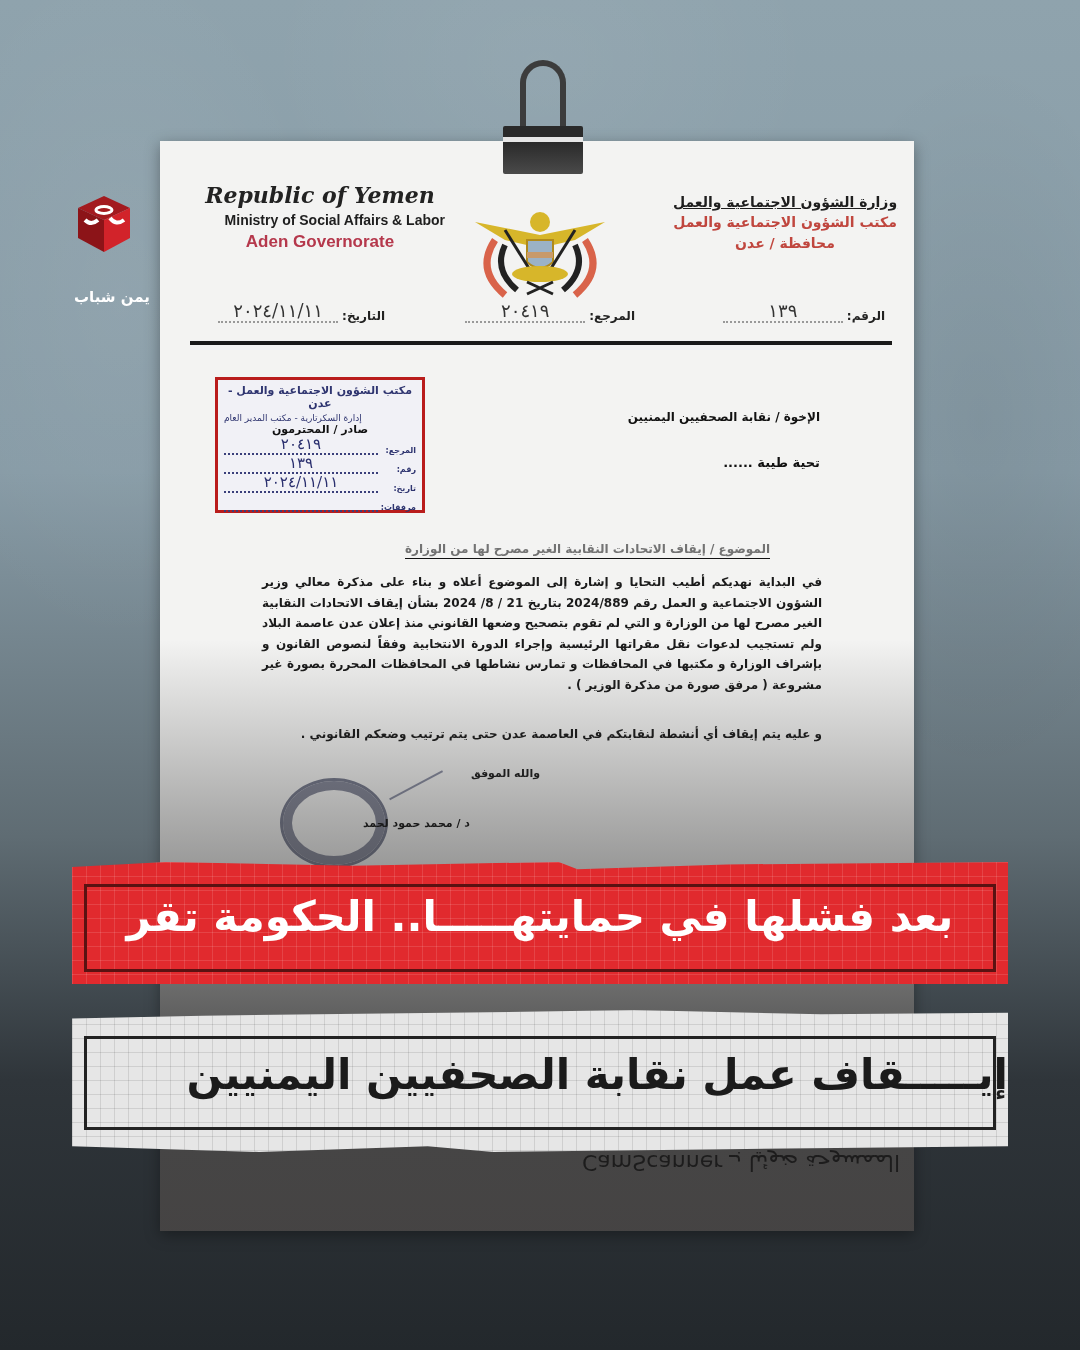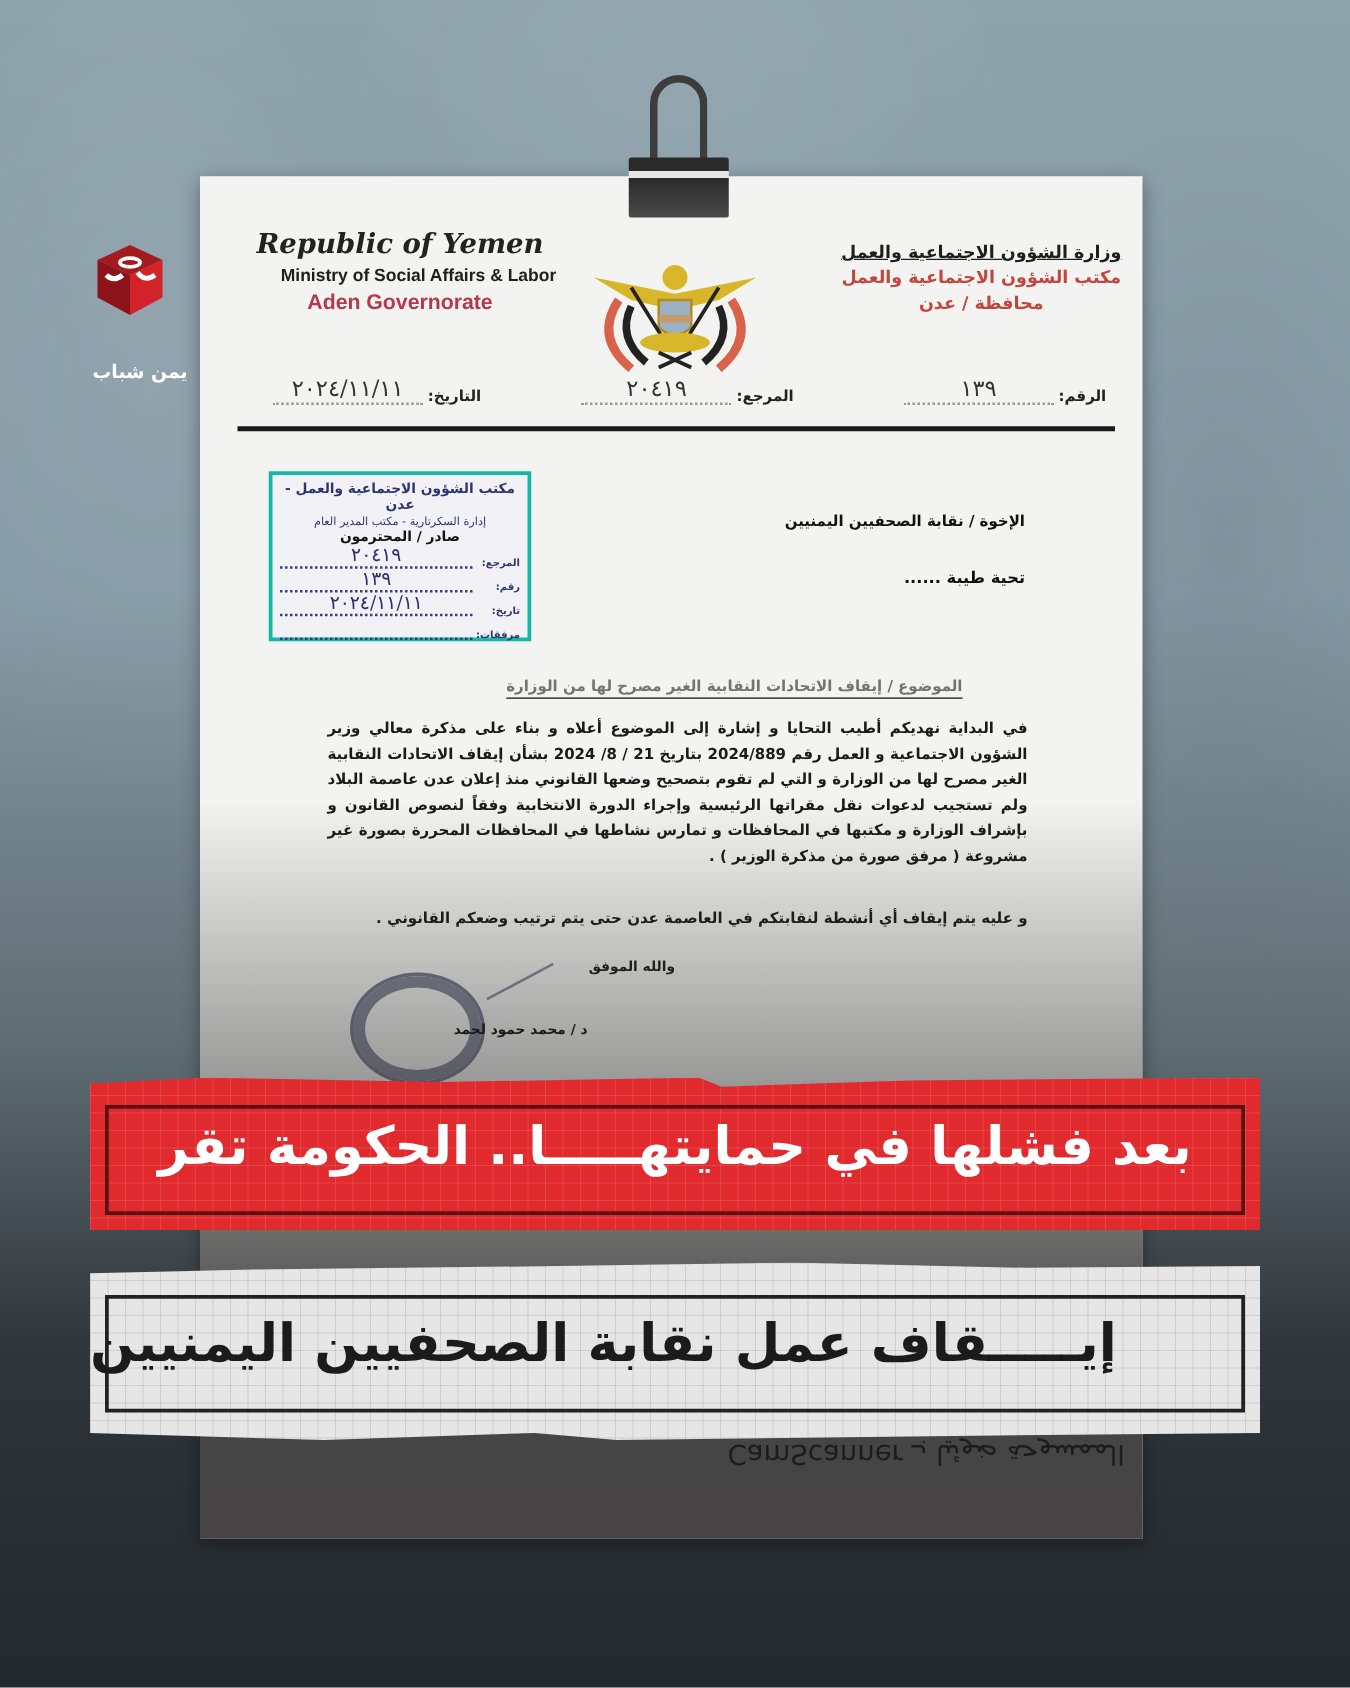--- a/index.html
+++ b/index.html
@@ -57,25 +57,25 @@
 
   .refs { position: absolute; left: 195px; top: 300px; width: 700px; height: 30px; }
   .ref { position: absolute; top: 0; direction: rtl; display: flex; align-items: flex-end; gap: 4px; }
   .ref .lbl { font-weight: bold; font-size: 12px; color: #222; }
   .ref .val { font-family: "DejaVu Serif", serif; font-size: 18px; color: #333; border-bottom: 2px dotted #999; padding: 0 8px; min-width: 120px; text-align: center; }
   .rule { position: absolute; left: 190px; top: 341px; width: 702px; height: 4px; background: #1a1a1a; }
 
   
   .stamp {
     position: absolute; left: 215px; top: 377px; width: 210px; height: 136px;
-    border: 3px solid #14b8a6; padding: 4px 6px; direction: rtl; color: #2f3570;
+    border: 3px solid #b91c1c; padding: 4px 6px; direction: rtl; color: #2f3570;
     background: rgba(240,240,250,0.5);
   }
   .stamp .s1 { font-weight: bold; font-size: 11px; text-align: center; }
-  .stamp .s2 { font-size: 9px; text-align: center; margin-top: 3px; }
+  .stamp .s2 { font-size: 9px; text-align: left; margin-top: 3px; }
   .stamp .s3 { font-weight: bold; font-size: 11px; color: #111; text-align: center; }
   .stamp .row { display: flex; align-items: flex-end; font-size: 8px; margin-top: 2px; height: 17px; }
   .stamp .row .rl { width: 38px; font-weight: bold; }
   .stamp .row .rv { flex: 1; border-bottom: 2px dotted #3a3f7a; font-family: "DejaVu Serif", serif; font-size: 15px; color: #2a2f6e; text-align: center; }
 
   
   .addressee { position: absolute; left: 520px; top: 410px; width: 300px; direction: rtl; font-weight: bold; font-size: 12px; color: #111; }
   .greeting { position: absolute; left: 520px; top: 455px; width: 300px; direction: rtl; font-weight: bold; font-size: 13px; color: #111; }
   .subject { position: absolute; left: 250px; top: 542px; width: 520px; direction: rtl; text-align: right; font-weight: bold; font-size: 12px; color: #737373; }
   .subject span { border-bottom: 1.5px solid #111; padding-bottom: 2px; }
@@ -112,21 +112,21 @@
   .banner-white {
     position: absolute; left: 72px; top: 1010px; width: 936px; height: 142px;
     background-color: #e6e6e6;
     background-image:
       linear-gradient(rgba(0,0,0,0.10) 1px, transparent 1px),
       linear-gradient(90deg, rgba(0,0,0,0.10) 1px, transparent 1px);
     background-size: 14px 14px;
     clip-path: polygon(0 6%, 14% 4%, 40% 2%, 60% 0, 80% 3%, 100% 2%, 100% 96%, 70% 98%, 45% 100%, 38% 96%, 20% 100%, 0 96%);
   }
   .banner-white .frame { position: absolute; left: 12px; top: 26px; right: 12px; bottom: 22px; border: 3px solid #222; }
-  .banner-white .txt { position: absolute; left: 0; right: 0; top: 40px; text-align: left; direction: rtl; font-weight: bold; font-size: 42px; color: #1b1b1b; }
+  .banner-white .txt { position: absolute; left: 0; right: 0; top: 40px; text-align: right; direction: rtl; font-weight: bold; font-size: 42px; color: #1b1b1b; }
 </style>
 </head>
 <body>
 
 <div class="bg-texture"></div>
 
 <div class="logo">
   <svg class="cube" viewBox="0 0 64 62">
     <polygon points="32,2 58,14 32,26 6,14" fill="#a31a1f"></polygon>
     <polygon points="6,14 32,26 32,58 6,44" fill="#8c1418"></polygon>

